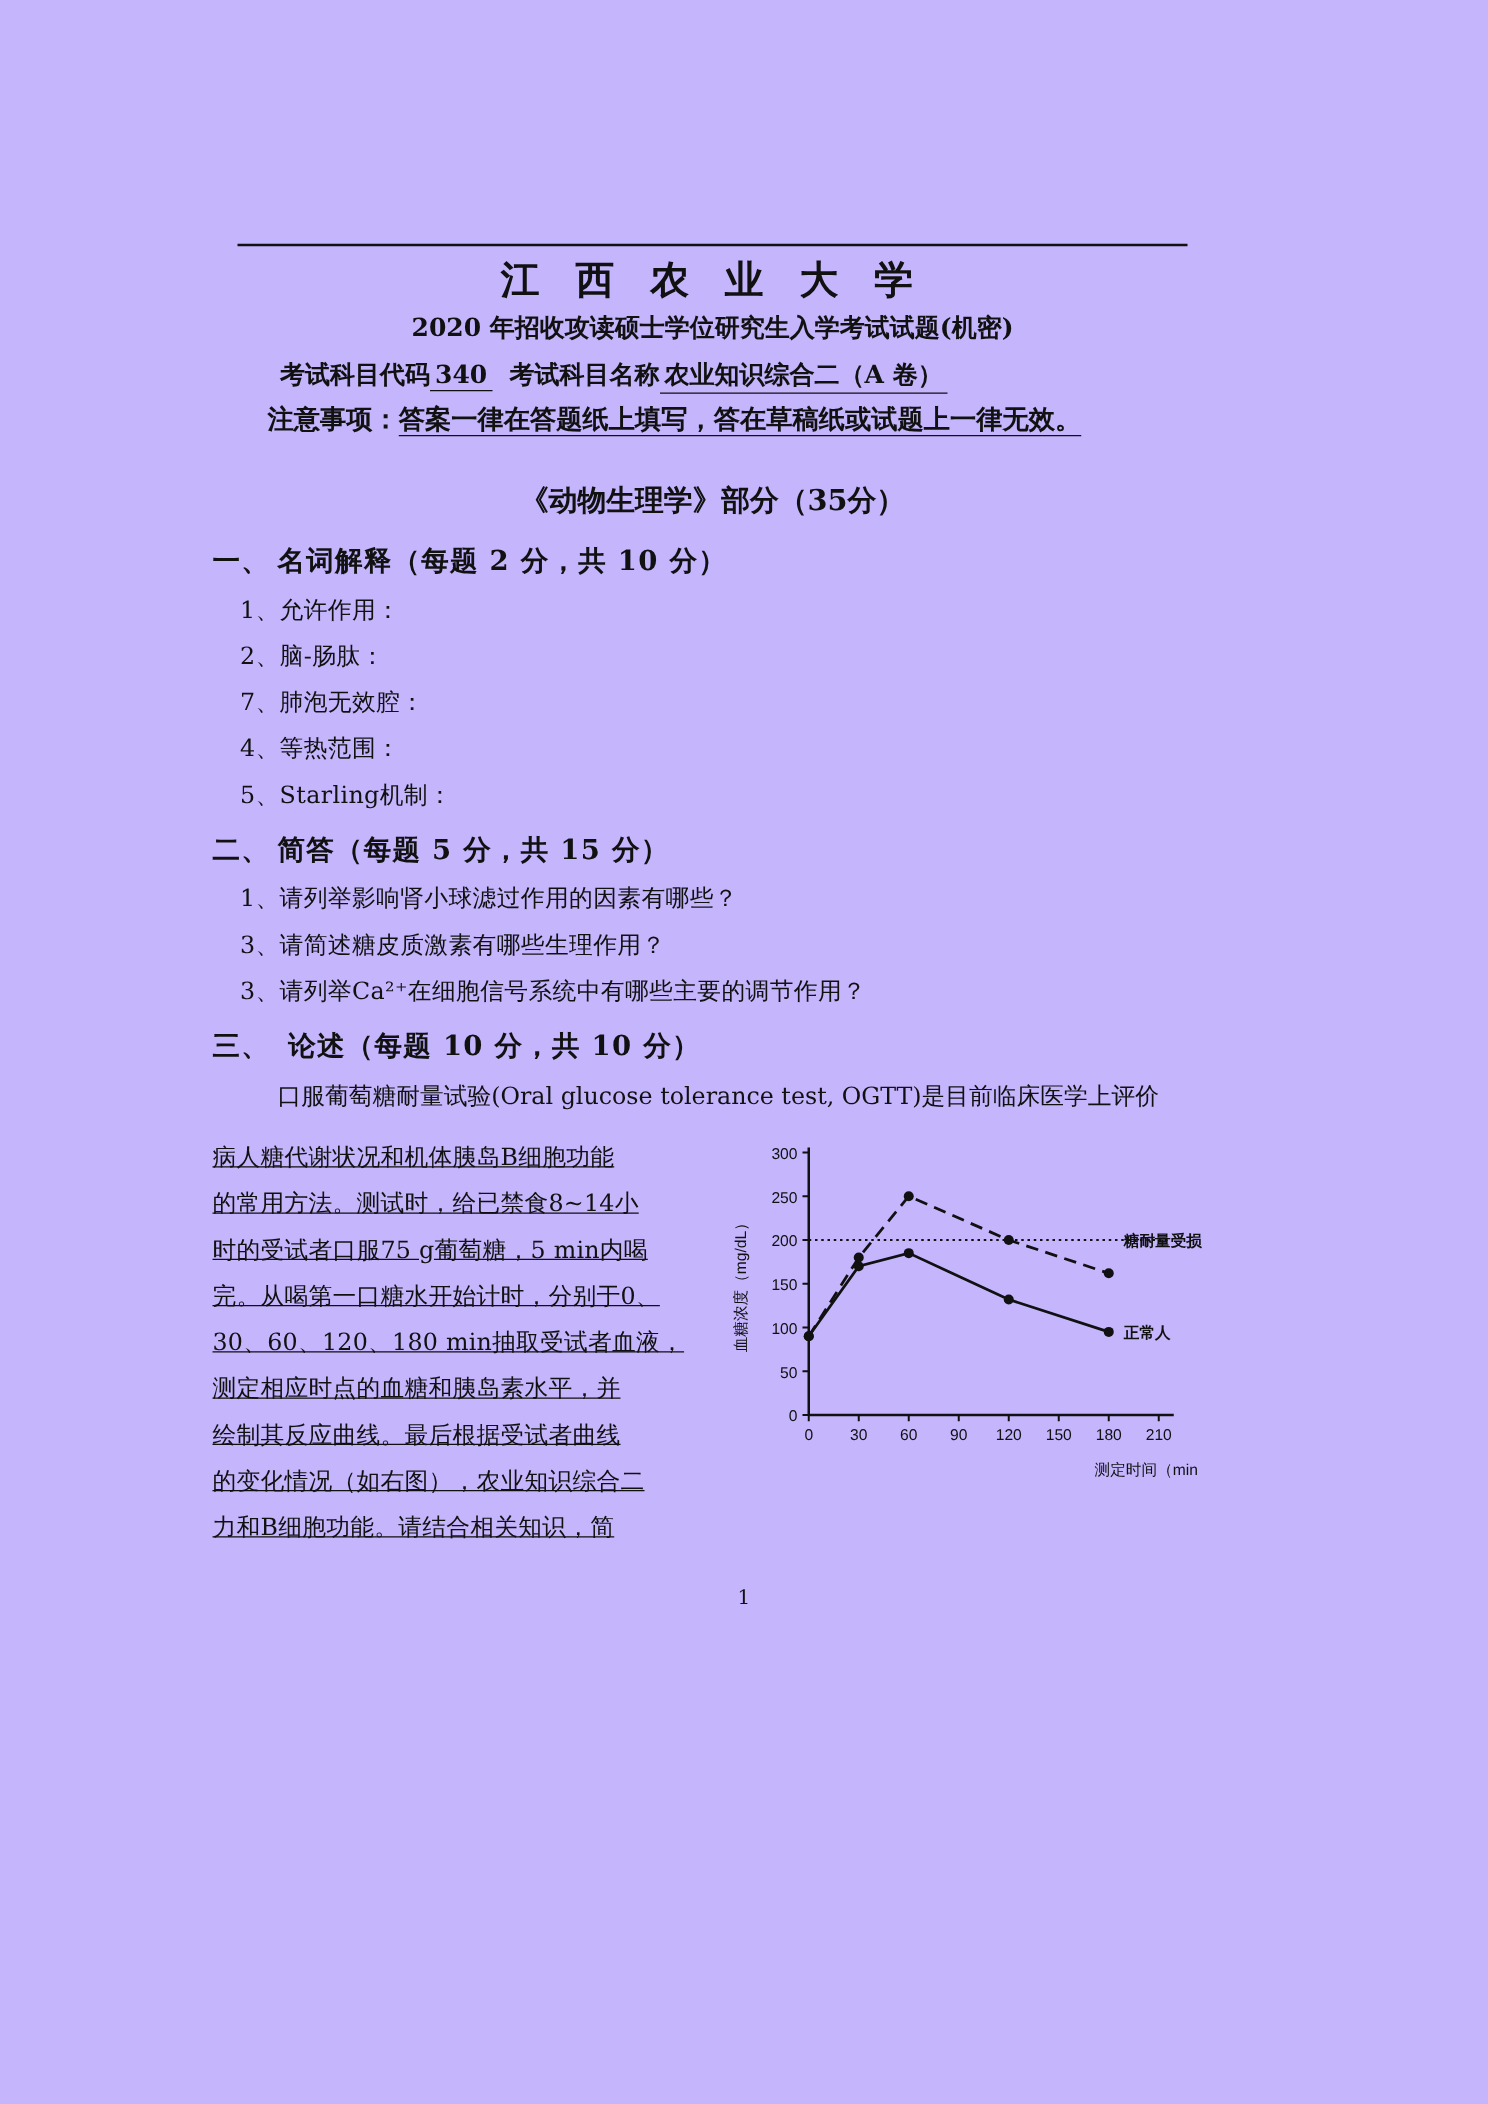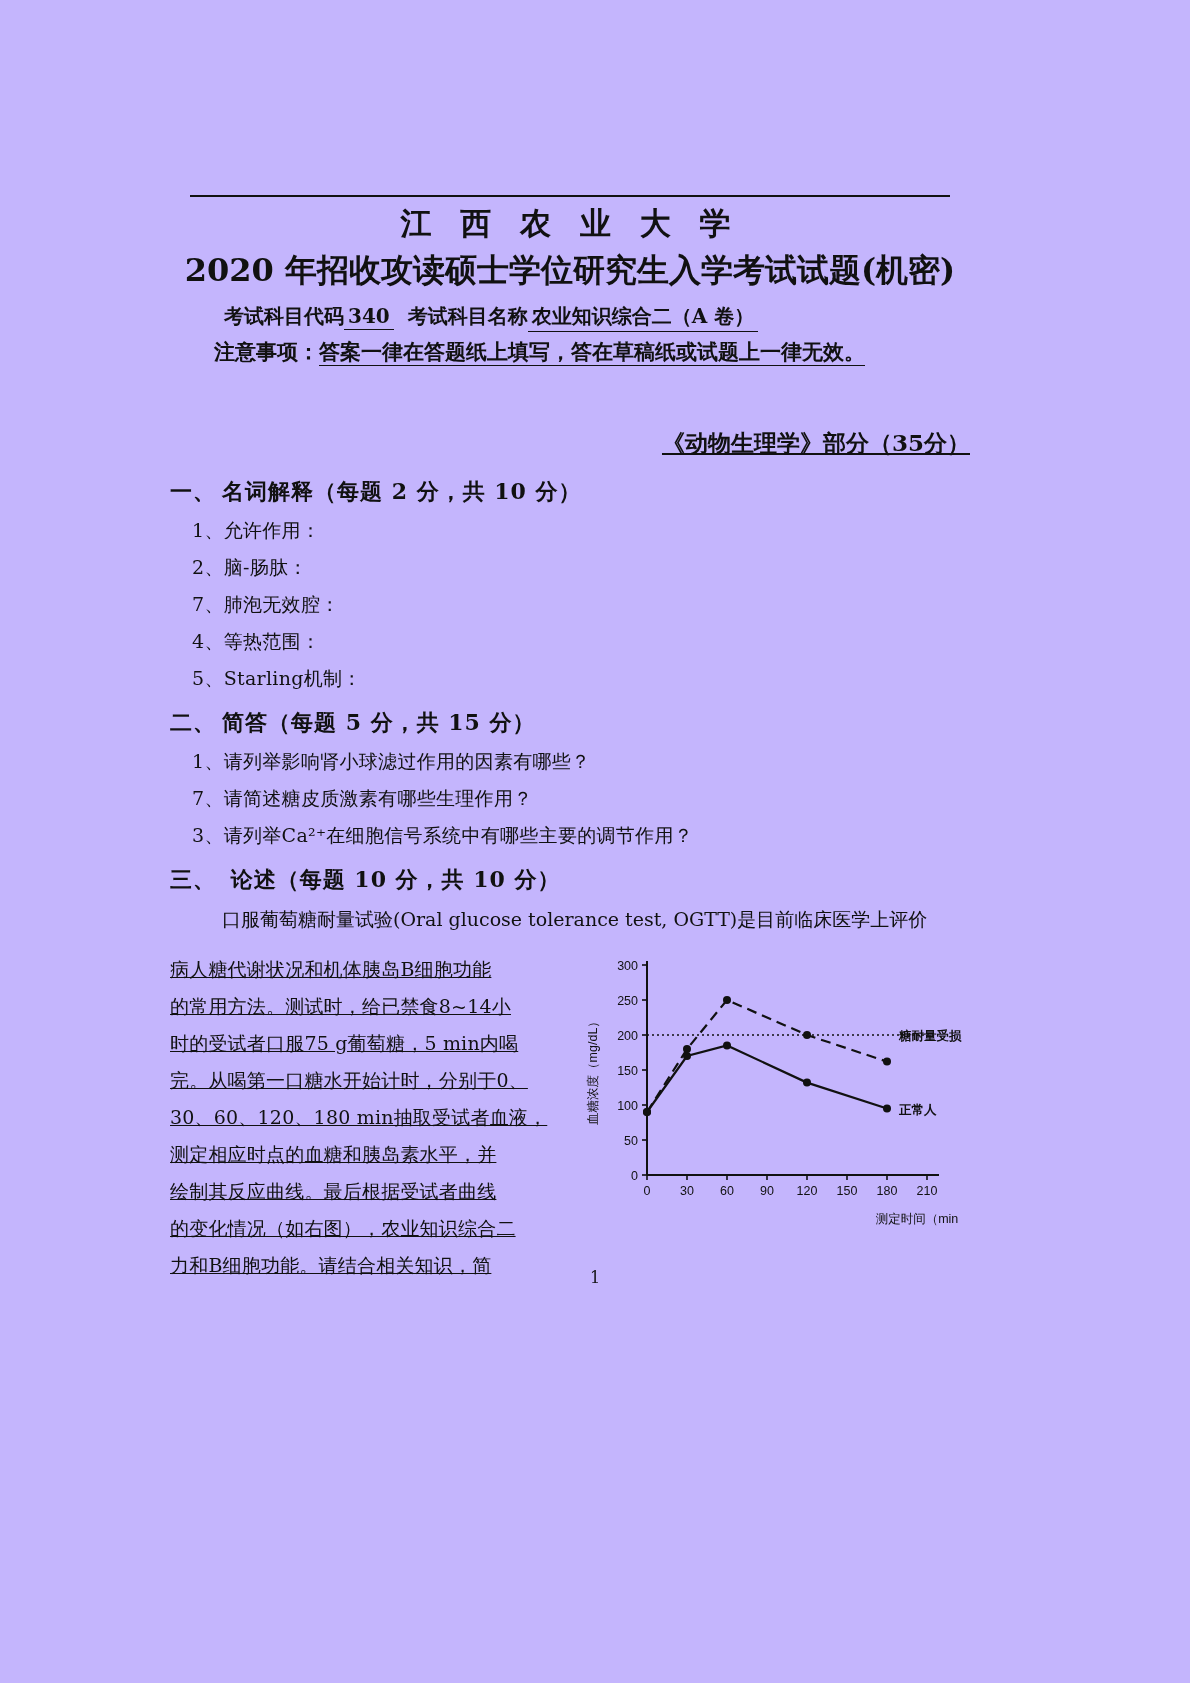--- a/index.html
+++ b/index.html
@@ -37,21 +37,21 @@
     text-align: center;
     font-family: "DejaVu Serif", "Liberation Serif", serif;
     font-weight: bold;
     font-size: 31px;
     letter-spacing: 9px;
     margin: 4px 0 2px 0;
   }
   .exam-line {
     text-align: center;
     font-weight: bold;
-    font-size: 32px;
+    font-size: 20px;
     letter-spacing: 0px;
     margin: 4px 0 10px 0;
   }
   .subject-line {
     font-weight: bold;
     font-size: 20px;
     margin: 10px 0 6px 54px;
     white-space: nowrap;
   }
   .u {
@@ -64,25 +64,24 @@
     font-size: 21px;
     margin: 6px 0 0 44px;
     white-space: nowrap;
   }
   .notice .lbl { }
   .notice .u2 {
     border-bottom: 1.8px solid #111;
     padding-bottom: 1px;
   }
   .section-title {
-    text-align: right;
+    text-align: center;
     font-weight: bold;
     font-size: 23px;
-    margin: 62px 0 18px 0;
-    text-decoration: underline;
+    margin: 36px 0 18px 0;
   }
   .q-head {
     font-weight: bold;
     font-size: 22px;
     margin: 16px 0 8px 0;
     letter-spacing: 1px;
   }
   .q-head .num { margin-right: 6px; }
   .q-item {
     font-size: 19px;
@@ -150,21 +149,21 @@
     <div class="q-item">1、允许作用：</div>
     <div class="q-item">2、脑-肠肽：</div>
     <div class="q-item">7、肺泡无效腔：</div>
     <div class="q-item">4、等热范围：</div>
     <div class="q-item">5、Starling机制：</div>
 
     <div class="q-head">
       <span class="num">二、</span><span>简答（每题 5 分，共 15 分）</span>
     </div>
     <div class="q-item">1、请列举影响肾小球滤过作用的因素有哪些？</div>
-    <div class="q-item">7、请简述糖皮质激素有哪些生理作用？</div>
+    <div class="q-item">3、请简述糖皮质激素有哪些生理作用？</div>
     <div class="q-item">3、请列举Ca²⁺在细胞信号系统中有哪些主要的调节作用？</div>
 
     <div class="q-head">
       <span class="num">三、</span>&nbsp;<span>论述（每题 10 分，共 10 分）</span>
     </div>
     <div class="q-indent">口服葡萄糖耐量试验(Oral glucose tolerance test, OGTT)是目前临床医学上评价</div>
 
     <div class="body-wrap">
       <div class="body-text">
         <p>病人糖代谢状况和机体胰岛B细胞功能</p>

